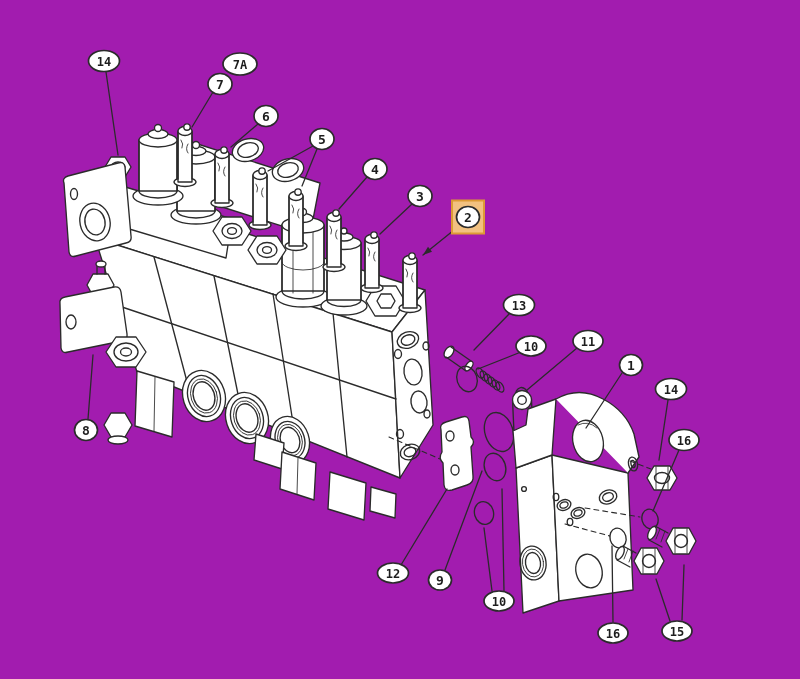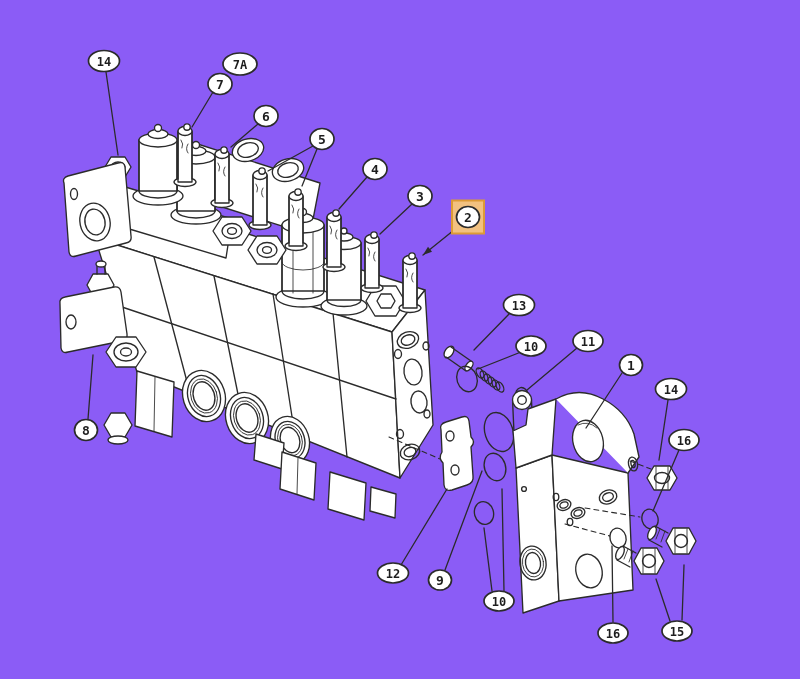--- a/index.html
+++ b/index.html
@@ -1,16 +1,16 @@
 <!DOCTYPE html>
 <html><head>
 <meta charset="utf-8">
 <style>
   html,body{margin:0;padding:0;background:#ffffff;}
-  .stage{position:relative;width:800px;height:679px;background:#8b5cf6;overflow:hidden;
+  .stage{position:relative;width:800px;height:679px;background:#a21caf;overflow:hidden;
          font-family:"DejaVu Sans",sans-serif;}
   svg{position:absolute;left:0;top:0;}
   
   #art *{stroke:#2b2b2b;fill:none;stroke-width:1.35;stroke-linecap:round;stroke-linejoin:round;}
   #art .f{fill:#ffffff;}
   #art .thin{stroke-width:0.85;}
   #art .dash{stroke-dasharray:5 4;stroke-width:1.1;}
   
   .co-shape{fill:#ffffff;stroke:#2b2b2b;stroke-width:1.7;}
   .co-leader{stroke:#2b2b2b;stroke-width:1.3;fill:none;stroke-linecap:round;}

